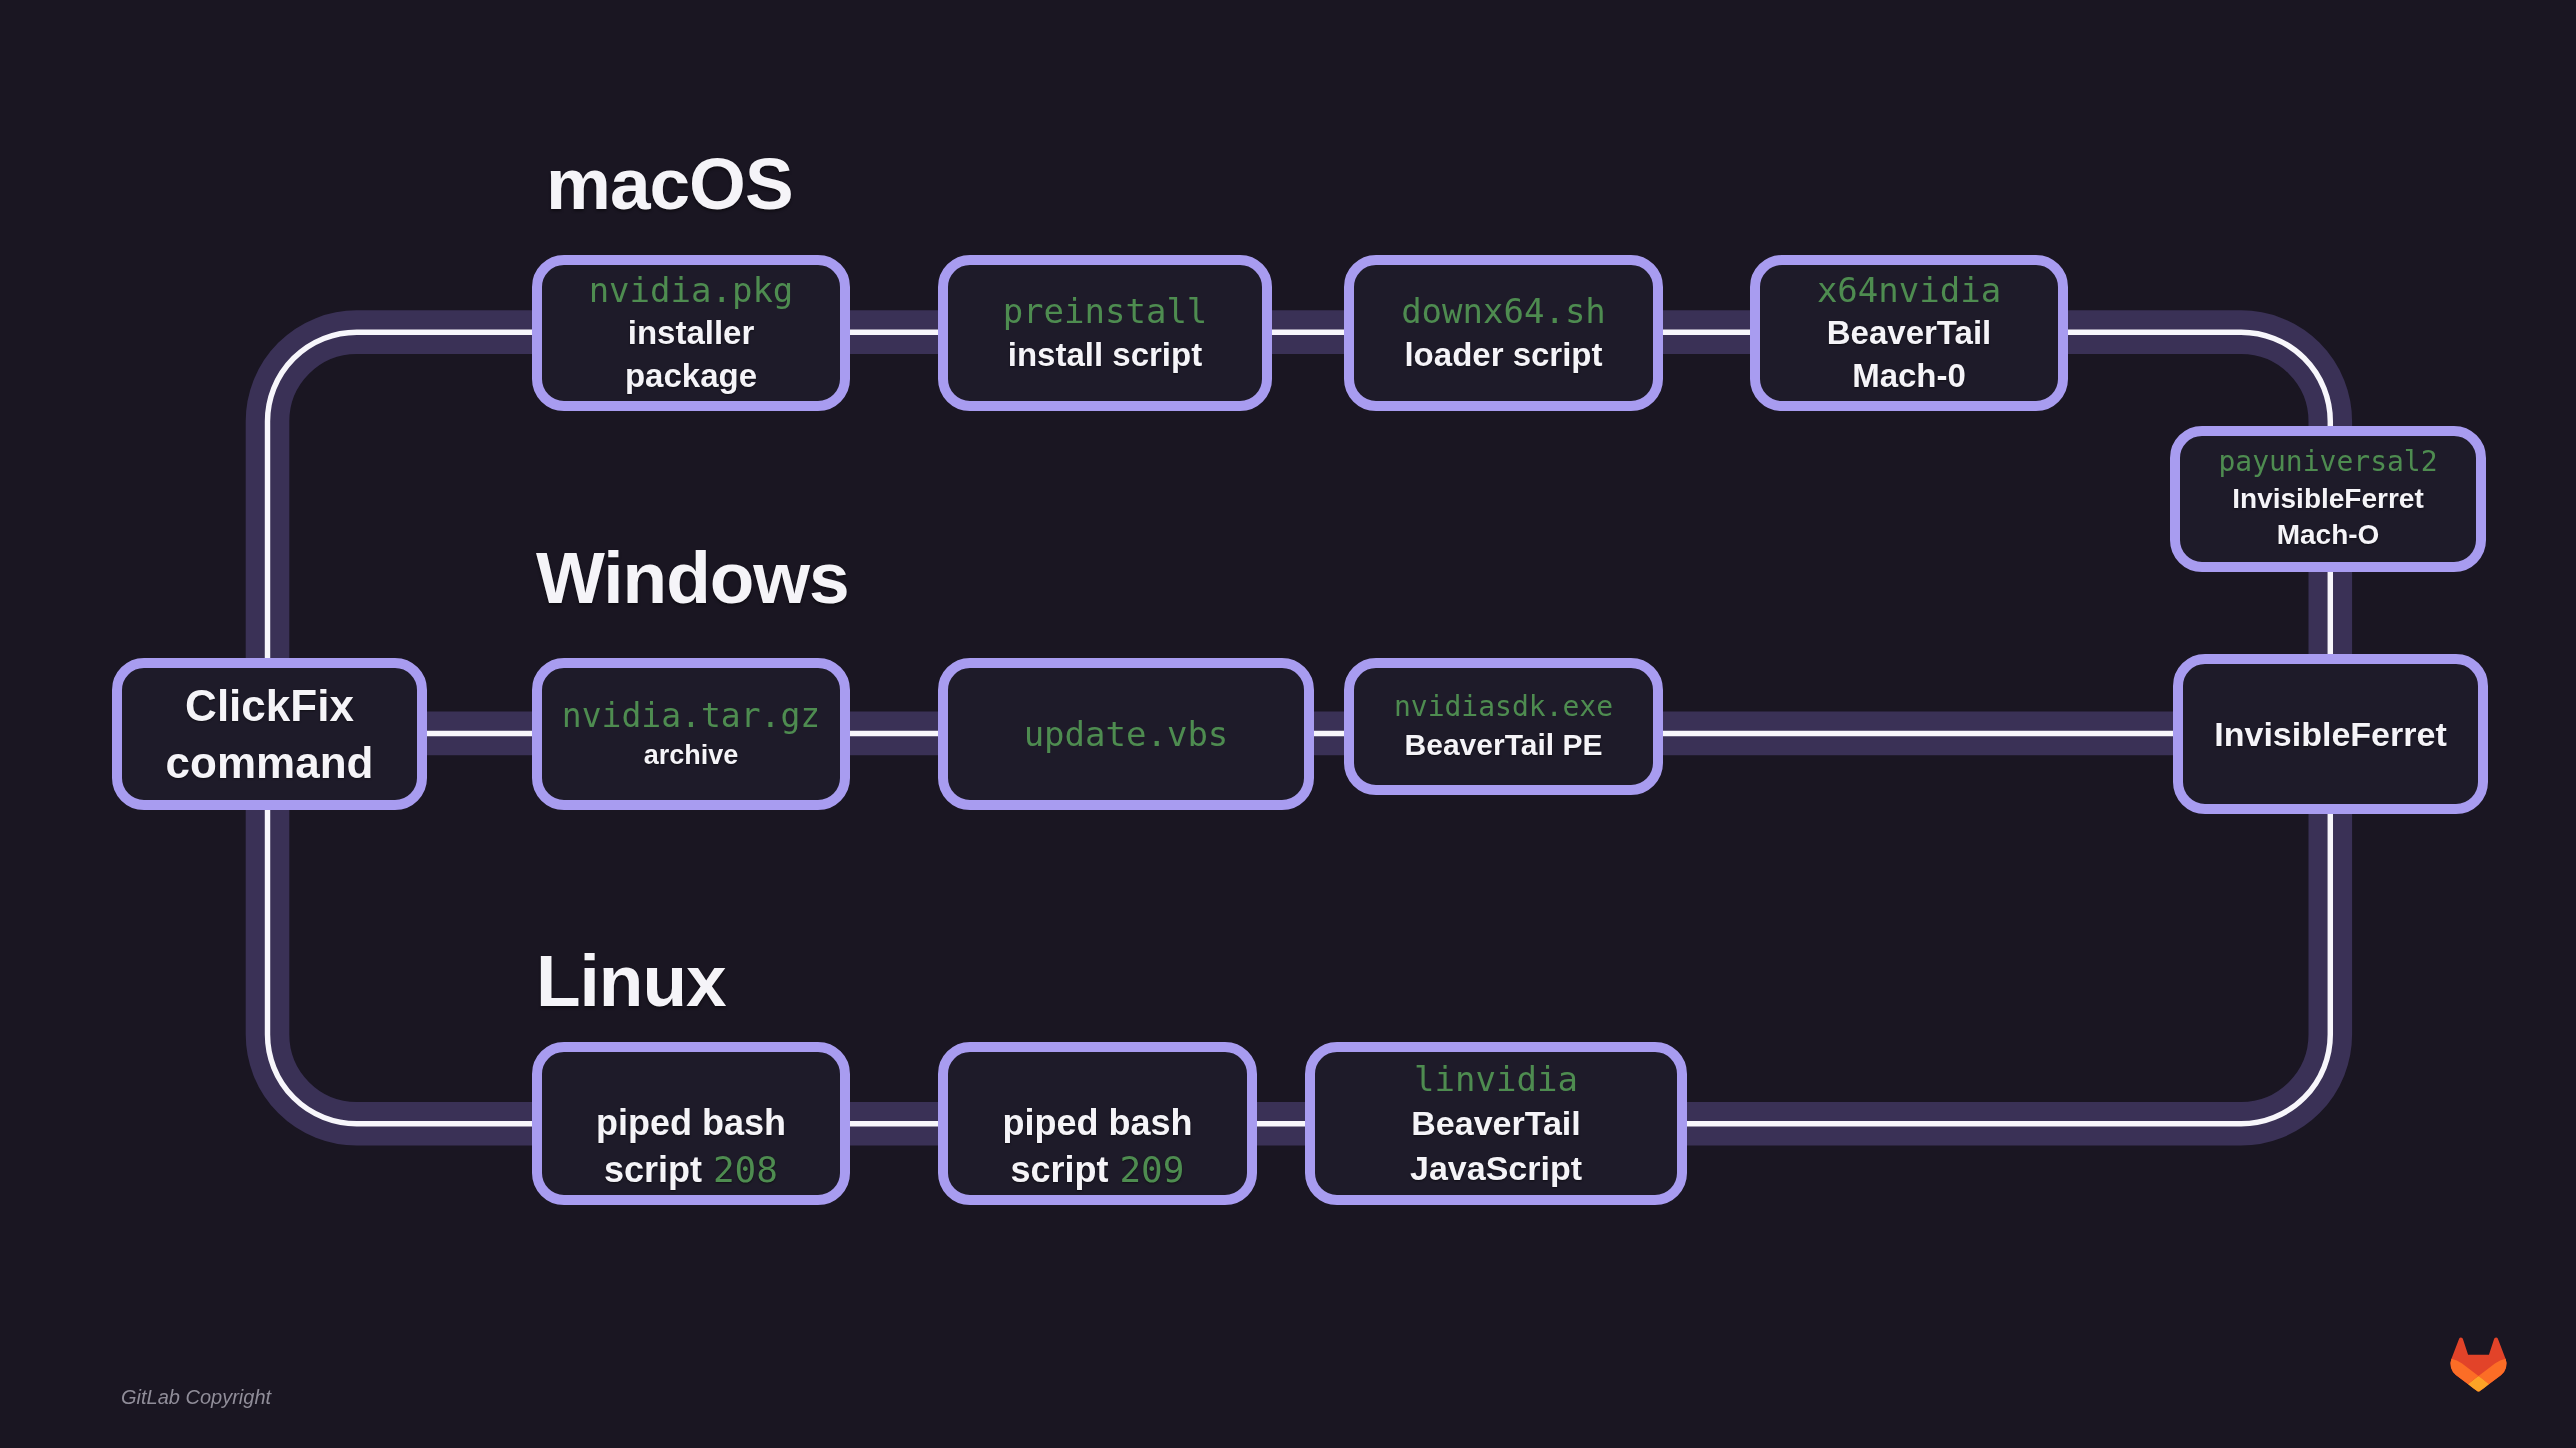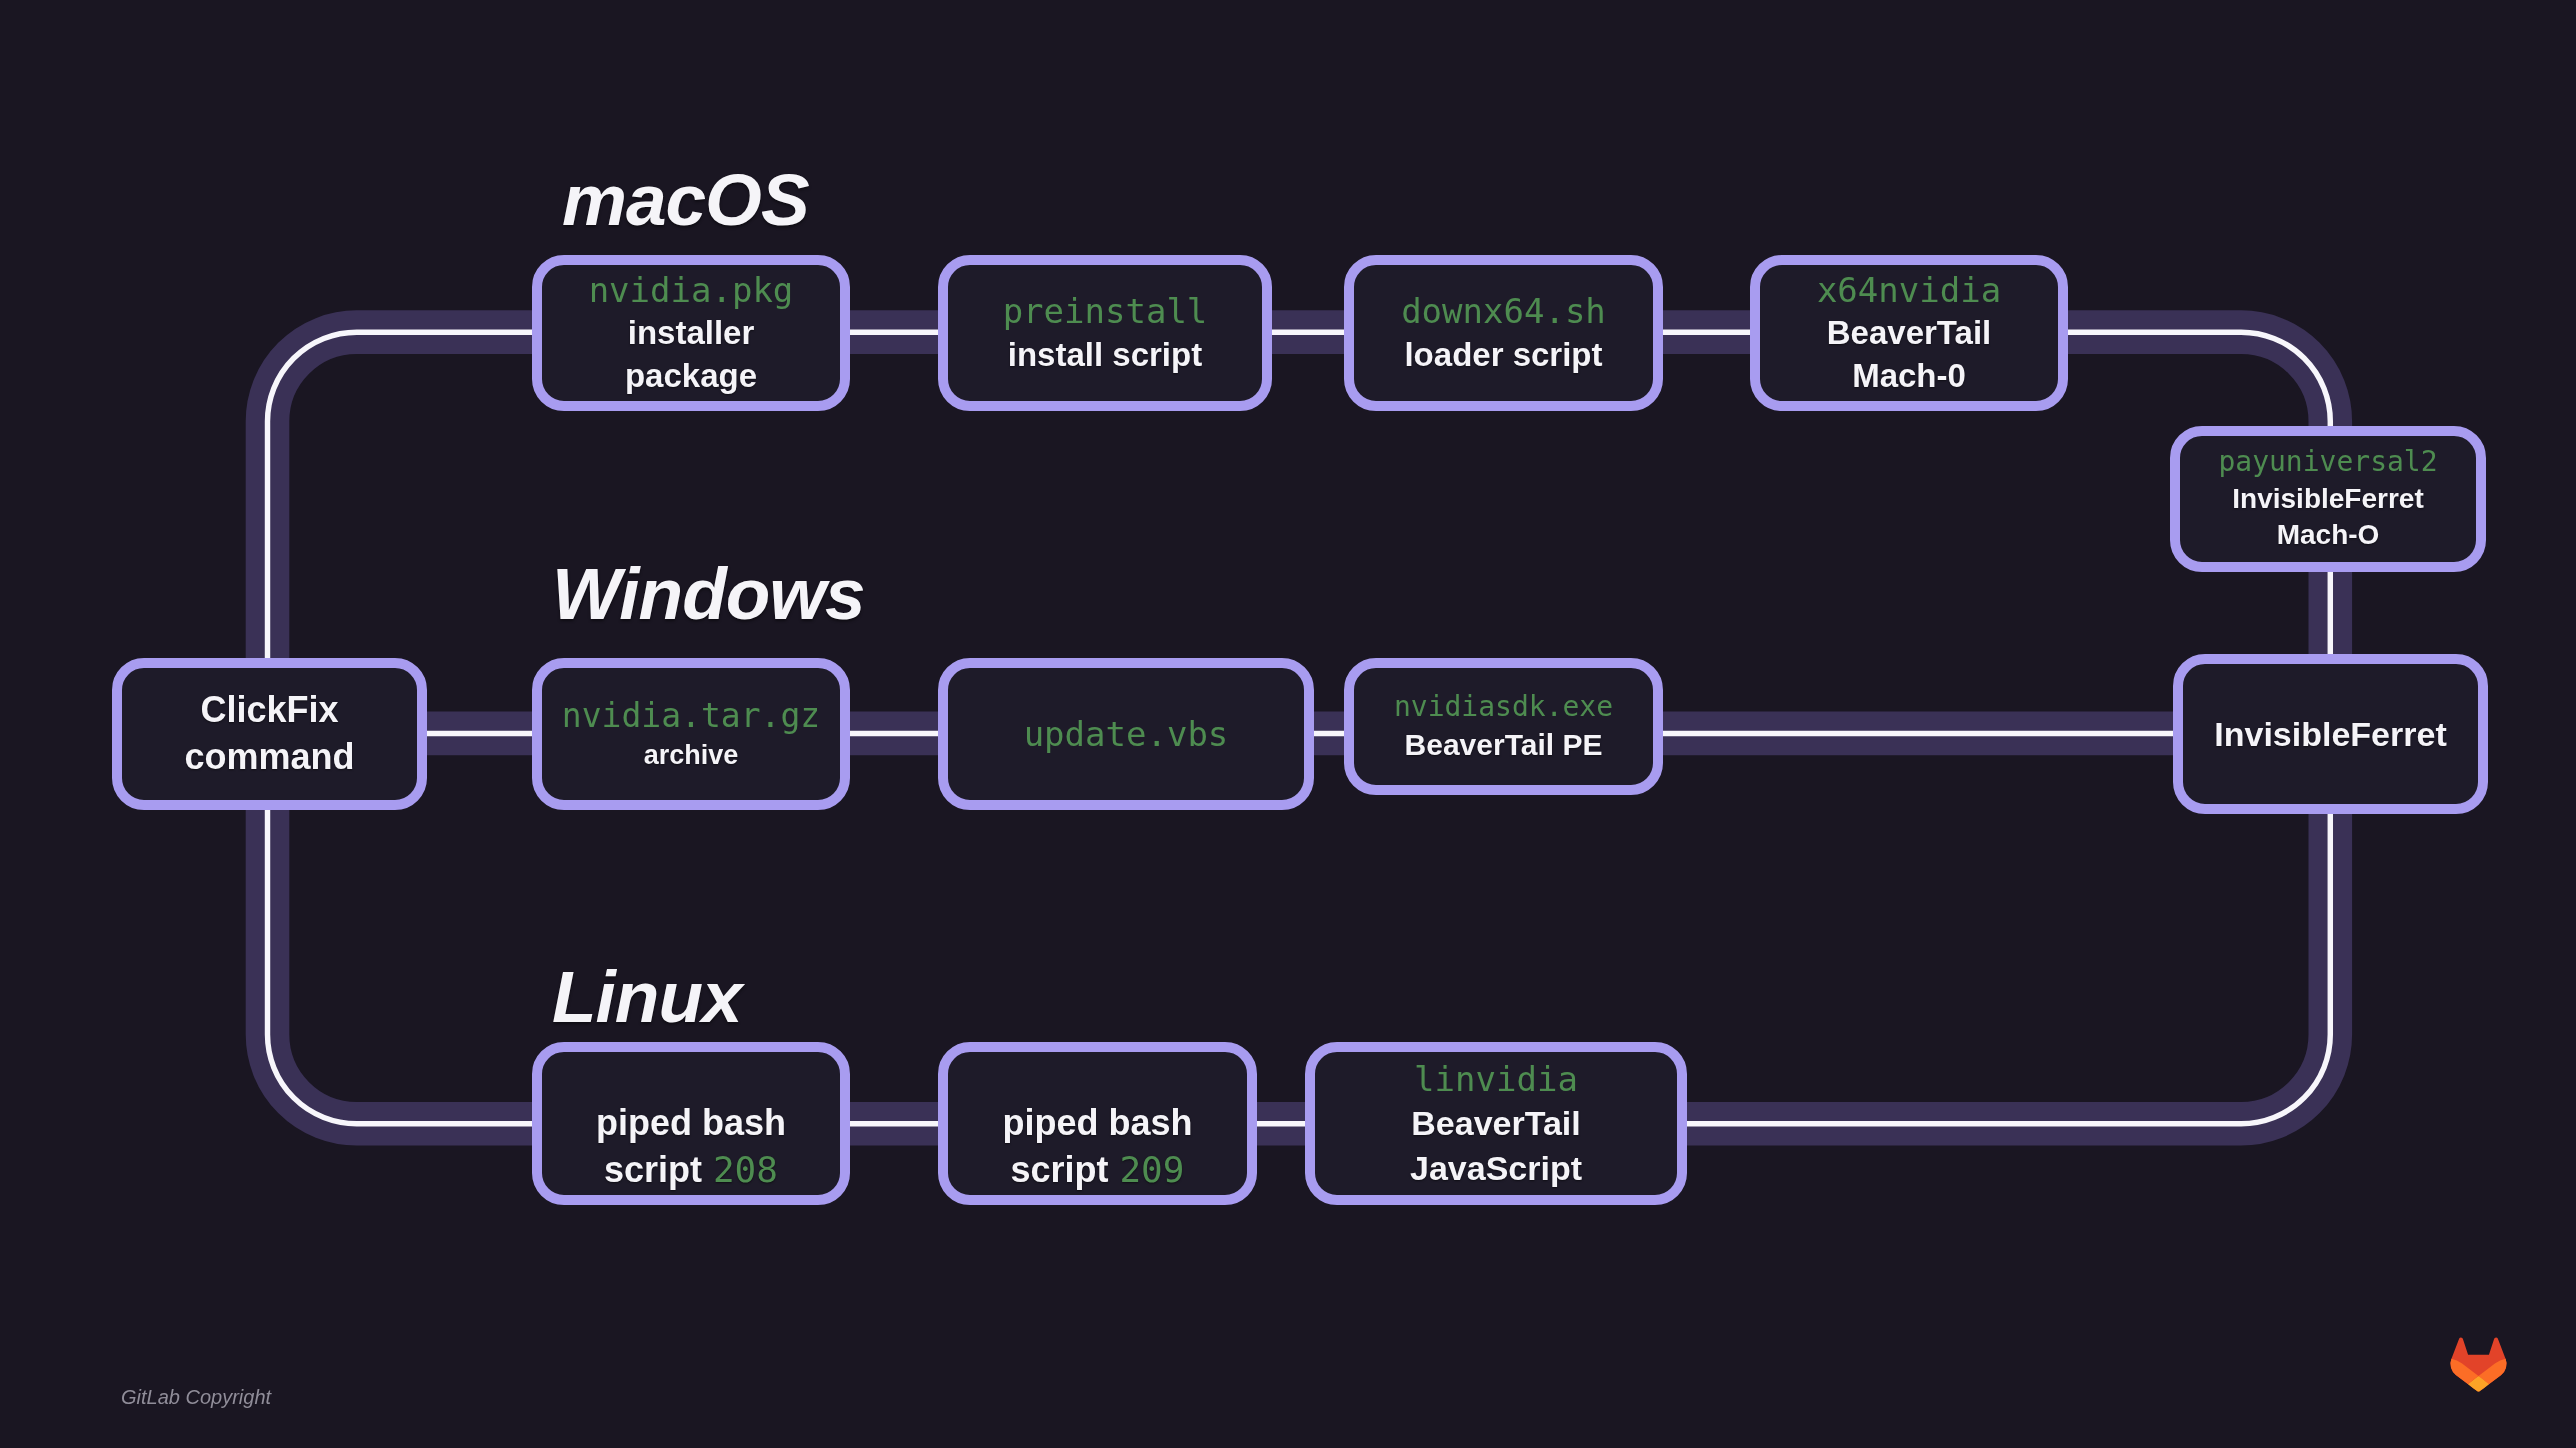--- a/index.html
+++ b/index.html
@@ -5,24 +5,23 @@
   html,body{margin:0;padding:0;background:#11101a;}
   .canvas{
     position:relative;width:2576px;height:1449px;overflow:hidden;
     background:var(--page-bg,#1a1622);
     font-family:"Liberation Sans",sans-serif;
   }
   svg.wires{position:absolute;left:0;top:0;width:2576px;height:1449px;display:block;}
   .band{fill:none;stroke:var(--band,#3a3156);stroke-width:44;}
   .wire{fill:none;stroke:var(--line,#f7f6fb);stroke-width:5.5;}
   .sec{
-    position:absolute;margin:16px;color:var(--text,#f5f4f8);
+    position:absolute;margin:0;color:var(--text,#f5f4f8);
     font-size:73px;font-weight:700;line-height:1;letter-spacing:-1px;
     text-shadow:0 2px 3px rgba(0,0,0,.45);
-    font-style:italic;
   }
   .node{
     position:absolute;box-sizing:border-box;
     border:10px solid var(--node-border,#a89cf0);
     border-radius:32px;background:var(--node-bg,#1e1b29);
     display:flex;flex-direction:column;align-items:center;justify-content:center;
     text-align:center;line-height:1.3;padding:6px 10px;
   }
   .code{
     font-family:"DejaVu Sans Mono",monospace;
@@ -78,21 +77,21 @@
 Mach-0</span>
   </div>
 
   <div class="node" style="left:2170px;top:426px;width:316px;height:146px">
     <span class="code" style="font-size:28px">payuniversal2</span>
     <span class="label" style="font-size:28px">InvisibleFerret
 Mach-O</span>
   </div>
 
   <div class="node" style="left:112px;top:658px;width:315px;height:152px">
-    <span class="label" style="font-size:36px">ClickFix
+    <span class="label" style="font-size:44px">ClickFix
 command</span>
   </div>
   <div class="node" style="left:532px;top:658px;width:318px;height:152px">
     <span class="code" style="font-size:33px">nvidia.tar.gz</span>
     <span class="label" style="font-size:27px">archive</span>
   </div>
   <div class="node" style="left:938px;top:658px;width:376px;height:152px">
     <span class="code">update.vbs</span>
   </div>
   <div class="node" style="left:1344px;top:658px;width:319px;height:137px">

